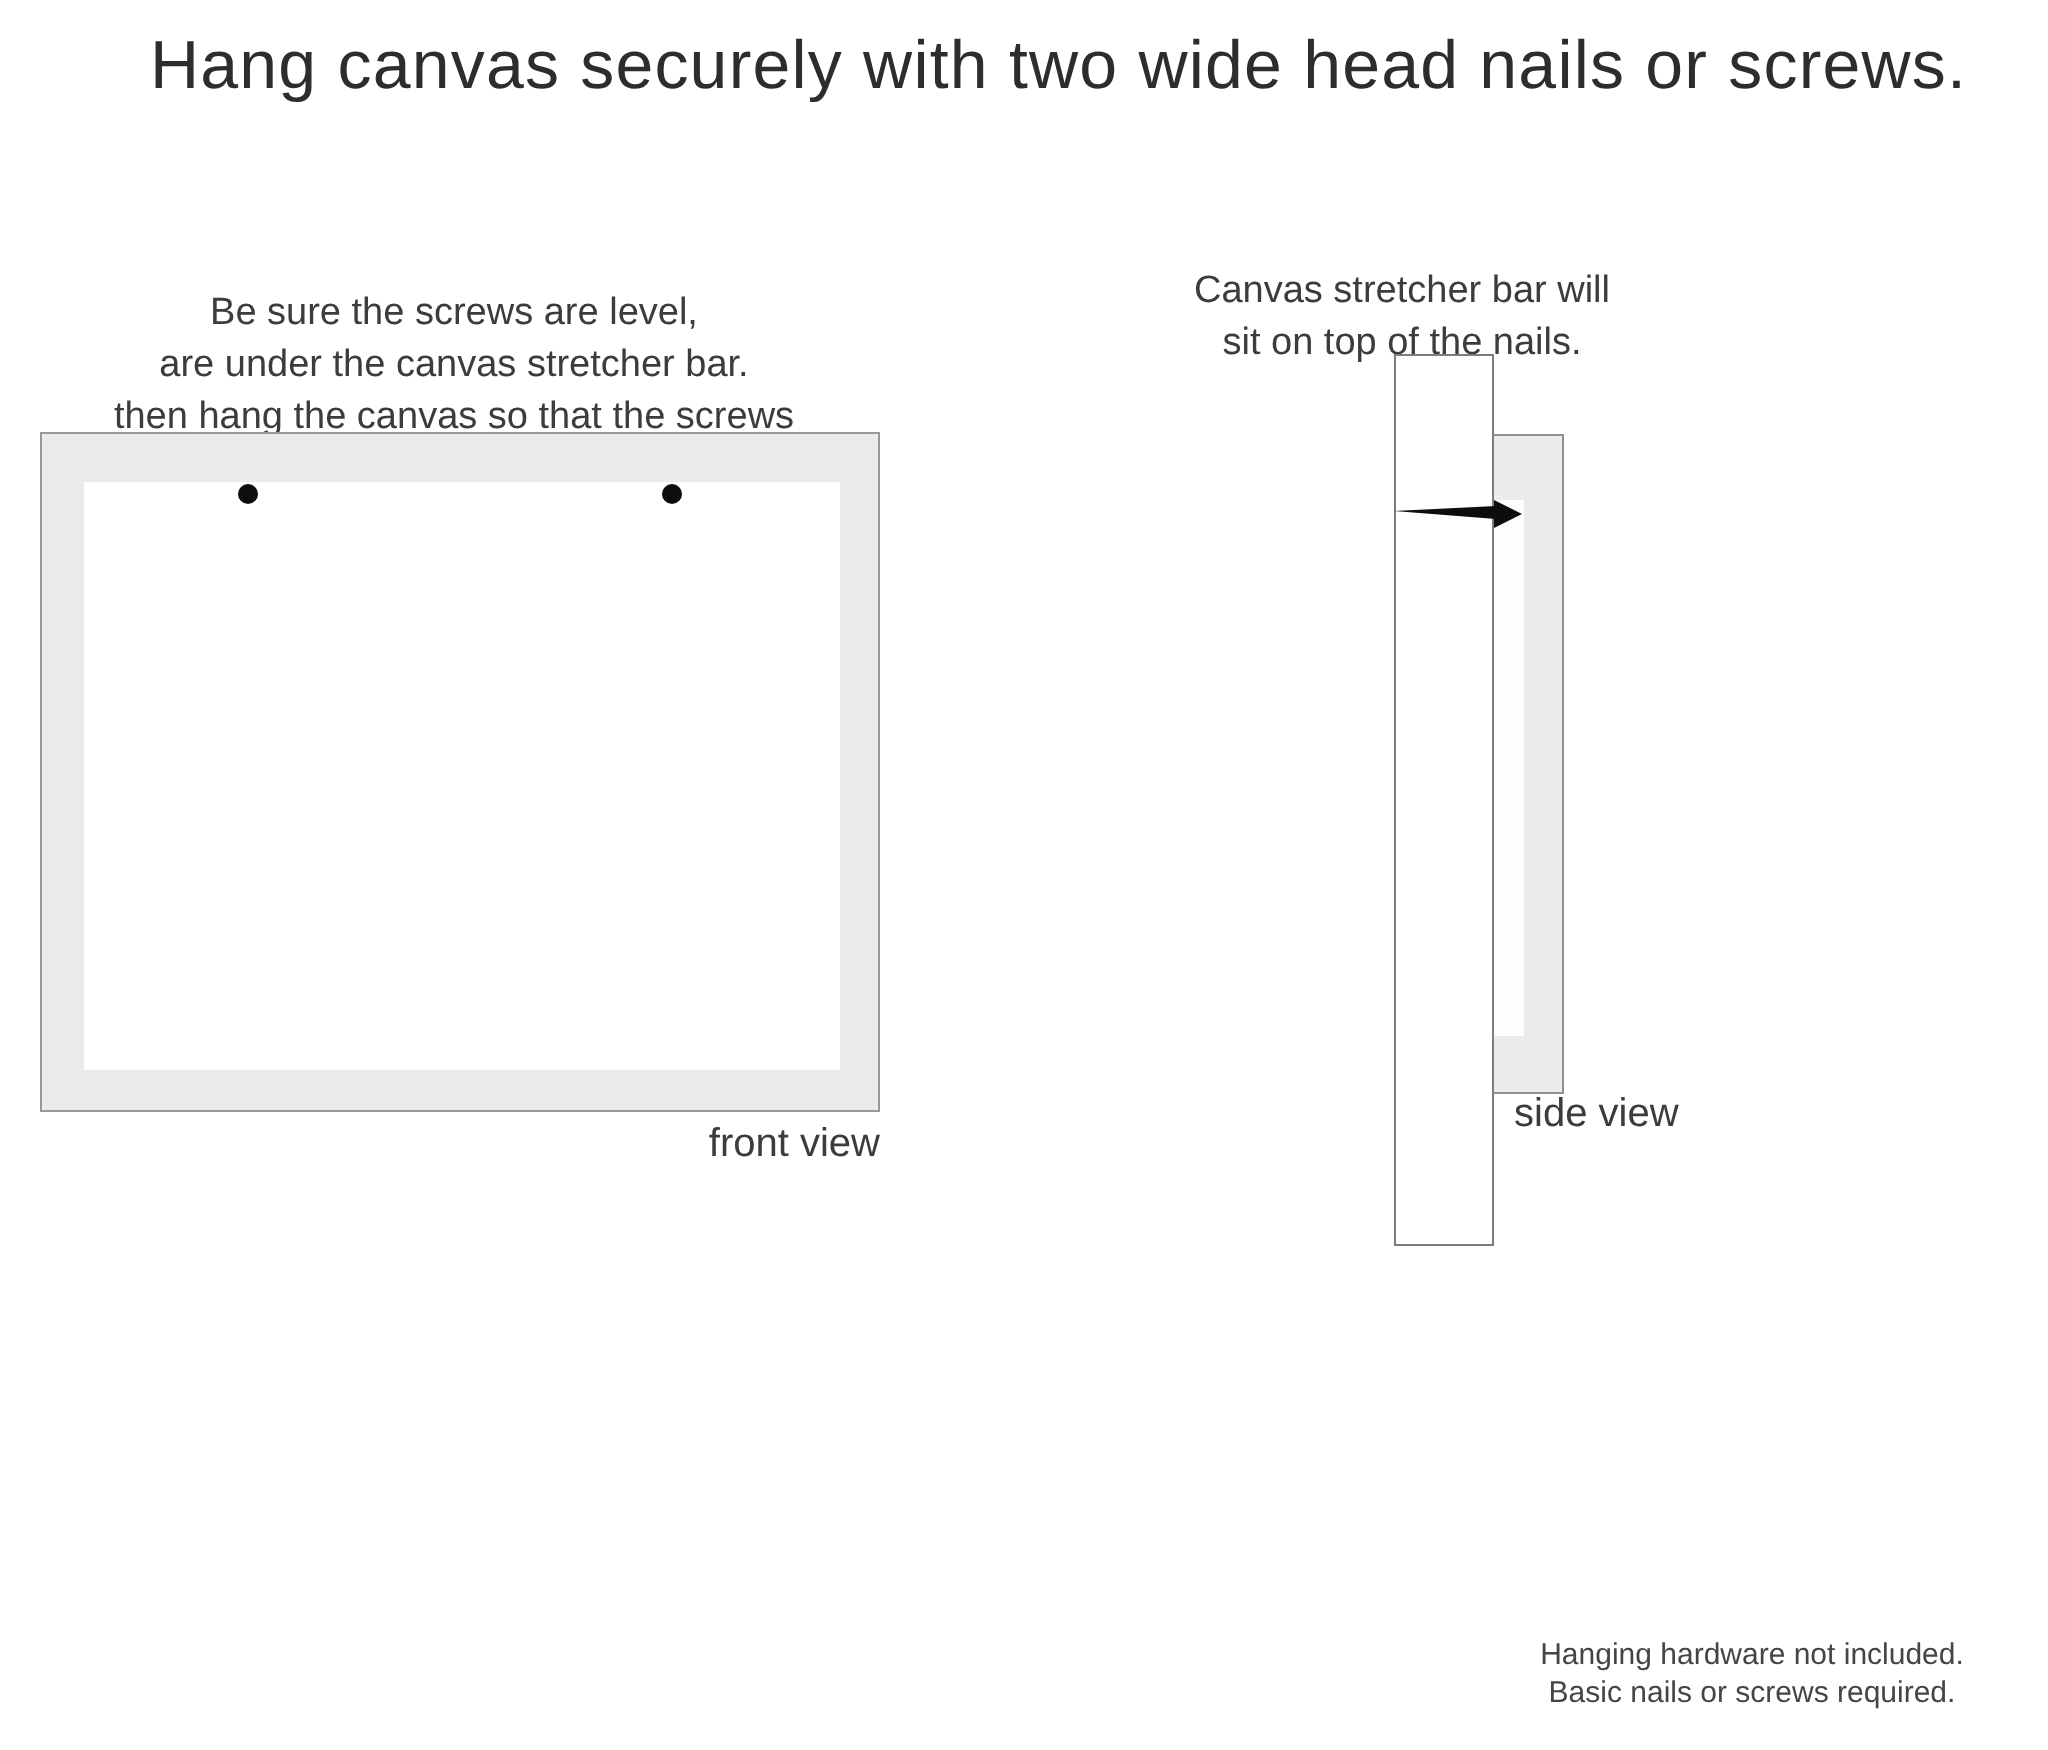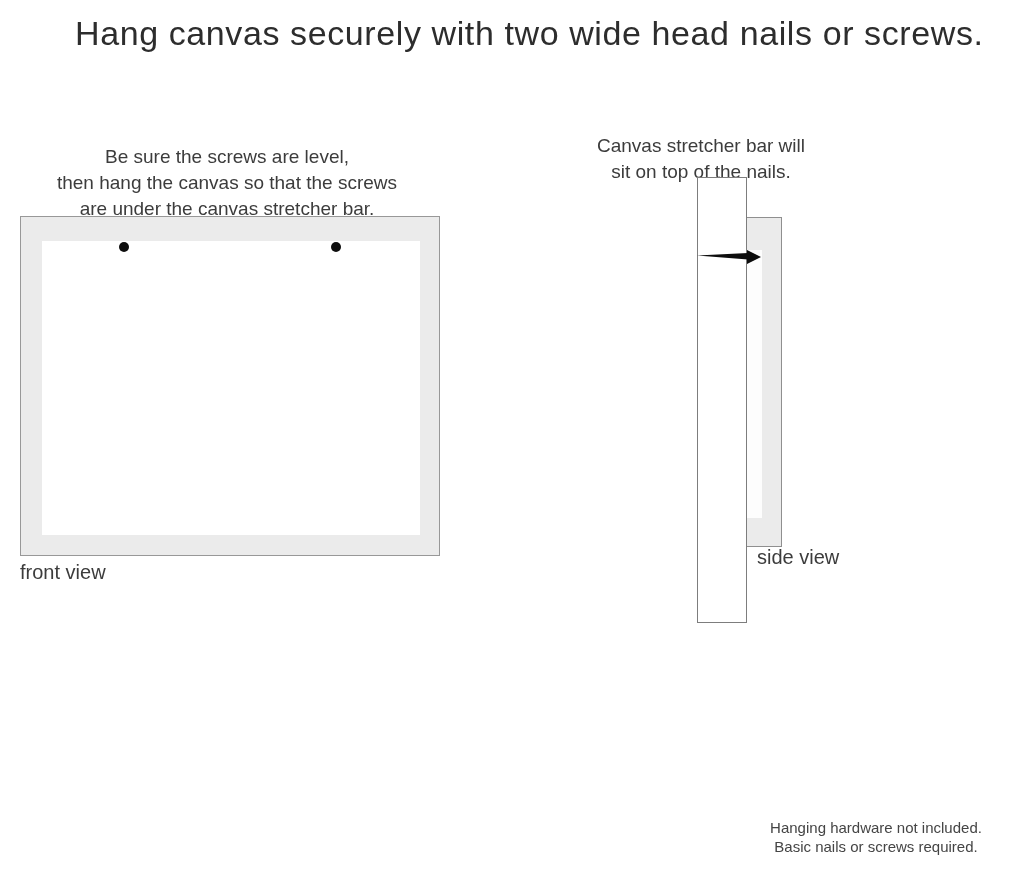--- a/index.html
+++ b/index.html
@@ -49,38 +49,38 @@
   }
   .side-wall {
     left: 697px; top: 177px; width: 50px; height: 446px;
     background: #ffffff; border: 1px solid #7d7d7d;
   }
   .nail-svg { left: 688px; top: 242px; }
 
   .view-label {
     font-size: 20px; color: #3c3c3c; white-space: nowrap;
   }
-  .label-front { left: 20px; top: 561px; width: 420px; }
+  .label-front { left: 20px; top: 561px; width: 420px; text-align: right; }
   .label-side  { left: 757px; top: 546px; }
 
   .footnote {
     left: 731px; top: 818px; width: 290px;
     font-size: 15px; line-height: 19px;
     text-align: center; color: #454545;
   }
 </style>
 </head>
 <body>
 
 <div class="abs page-title">Hang canvas securely with two wide head nails or screws.</div>
 
 <div class="abs instr instr-left">
   <div>Be sure the screws are level,</div>
+  <div>are under the canvas stretcher bar.</div>
   <div>then hang the canvas so that the screws</div>
-  <div>are under the canvas stretcher bar.</div>
 </div>
 
 <div class="abs instr instr-right">
   <div>Canvas stretcher bar will</div>
   <div>sit on top of the nails.</div>
 </div>
 
 <div>
   <div class="abs front-outer"></div>
   <div class="abs front-inner"></div>

